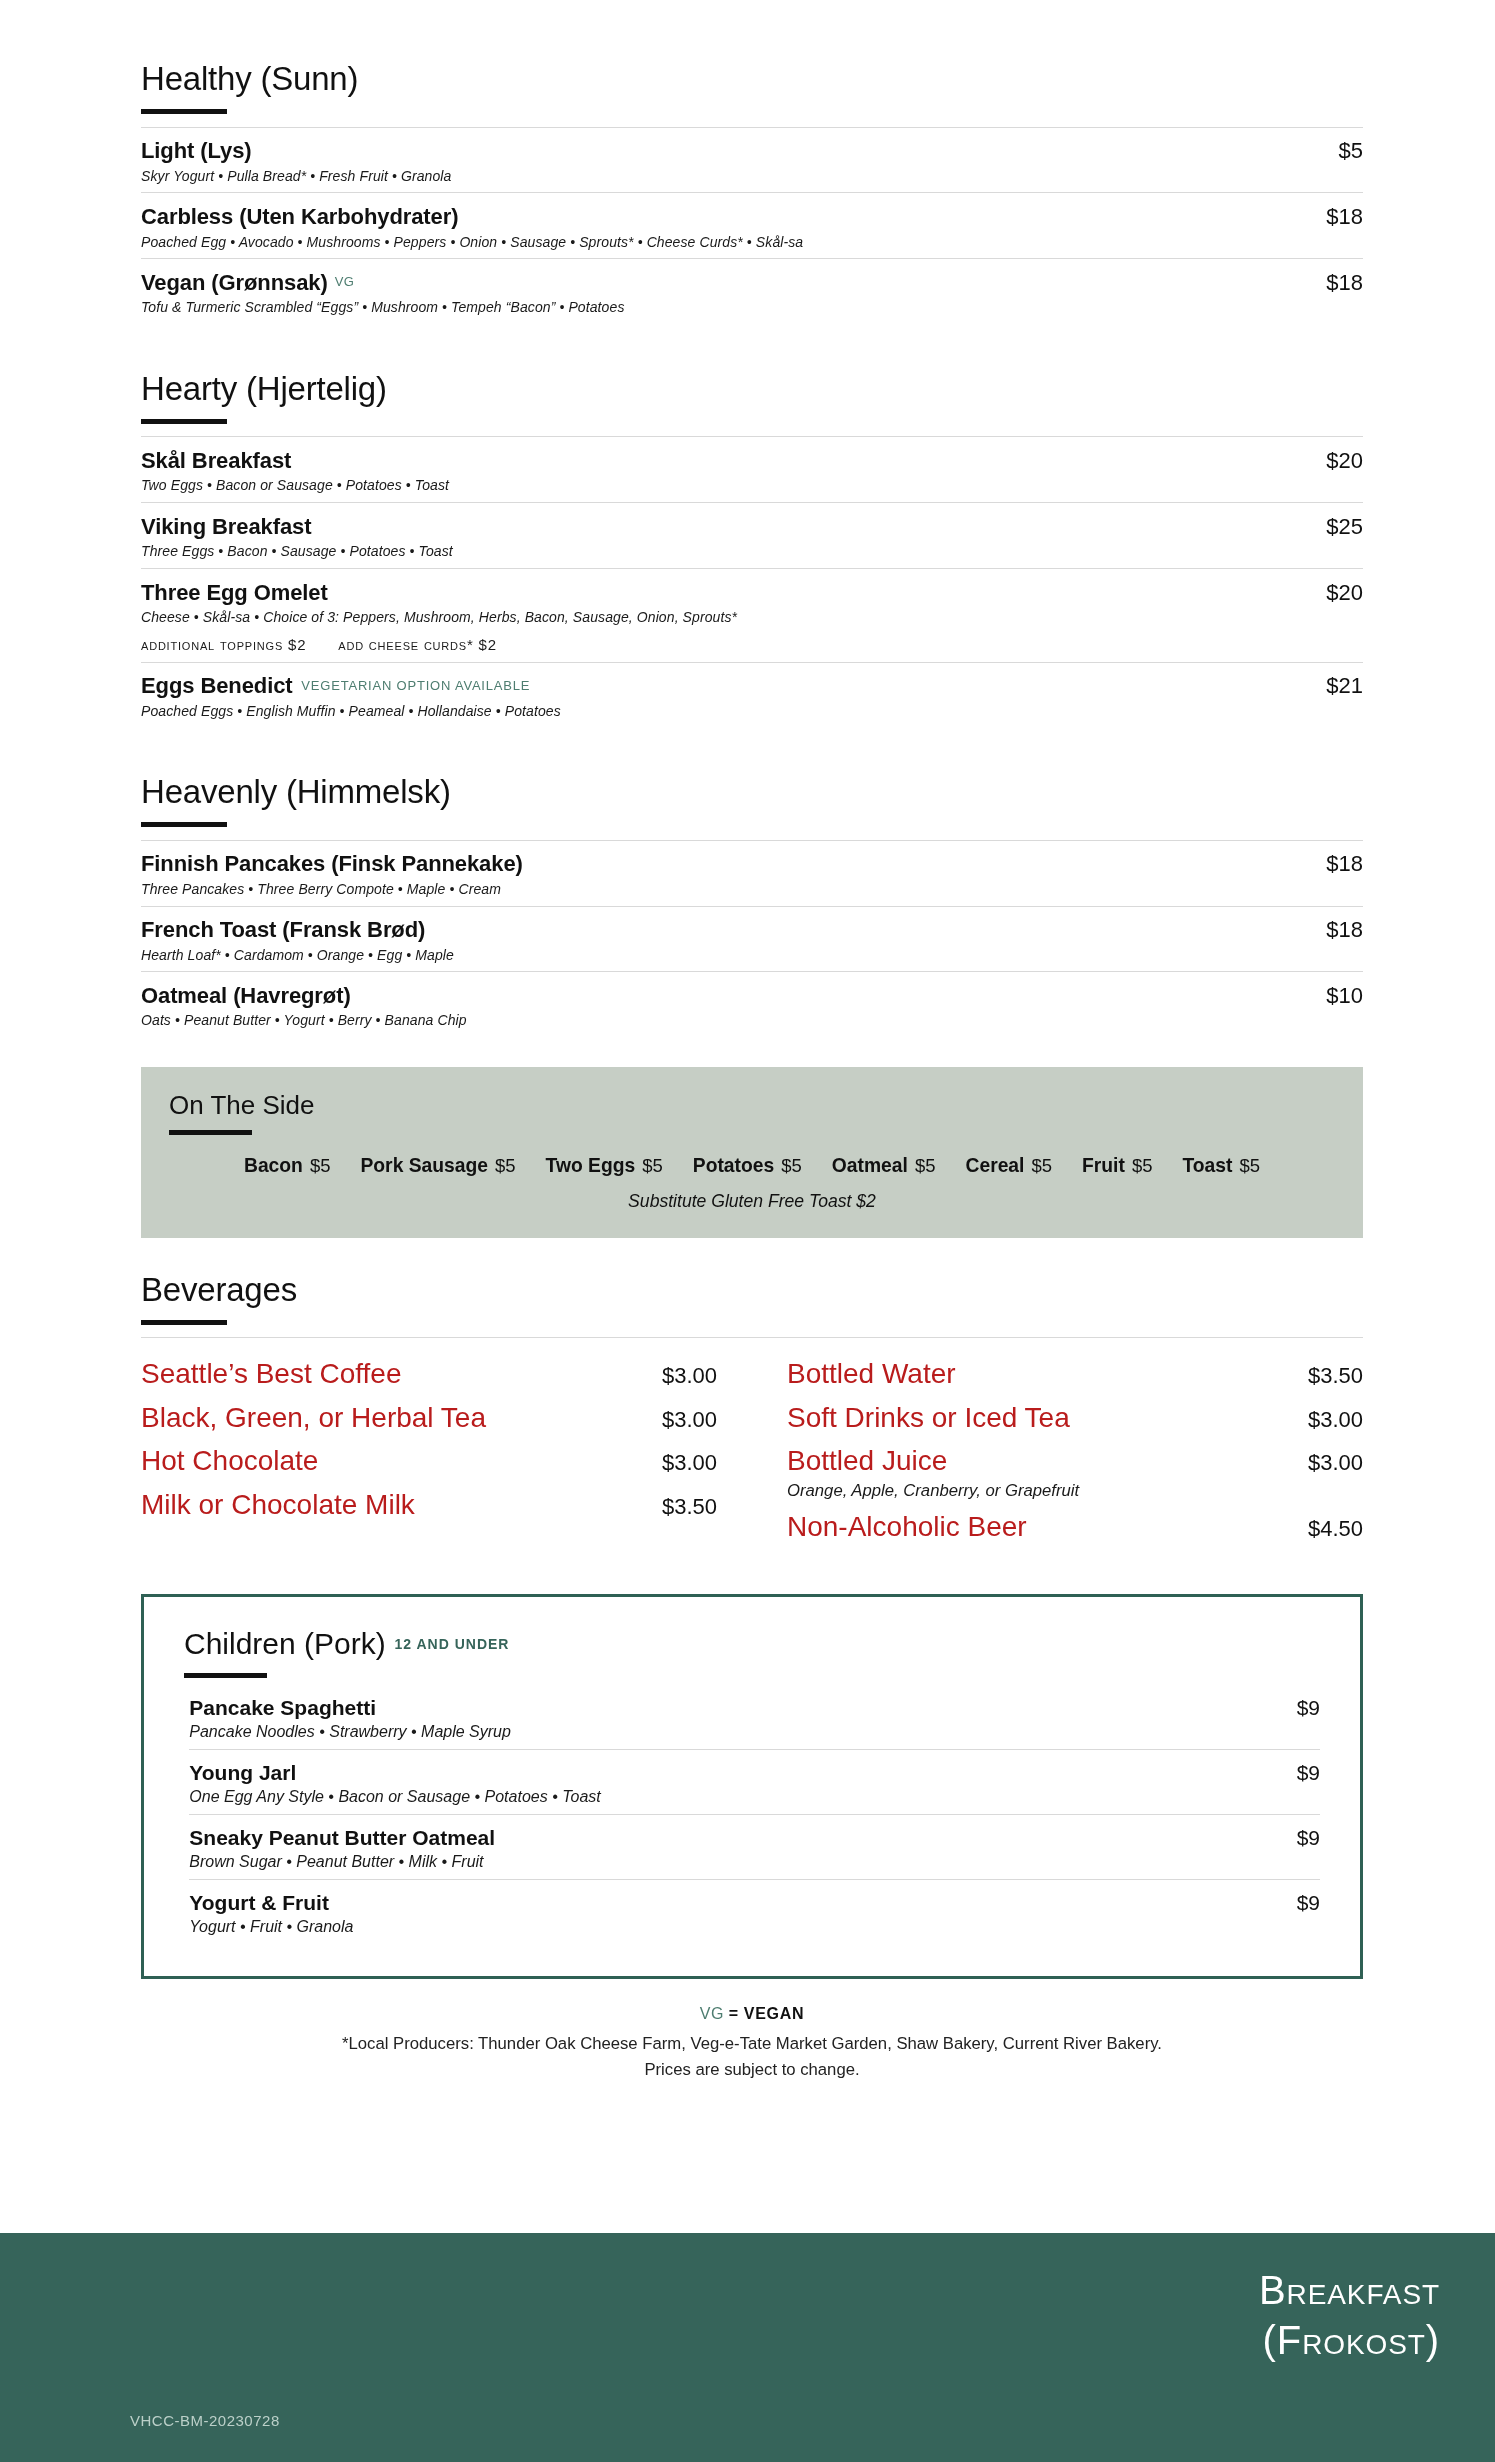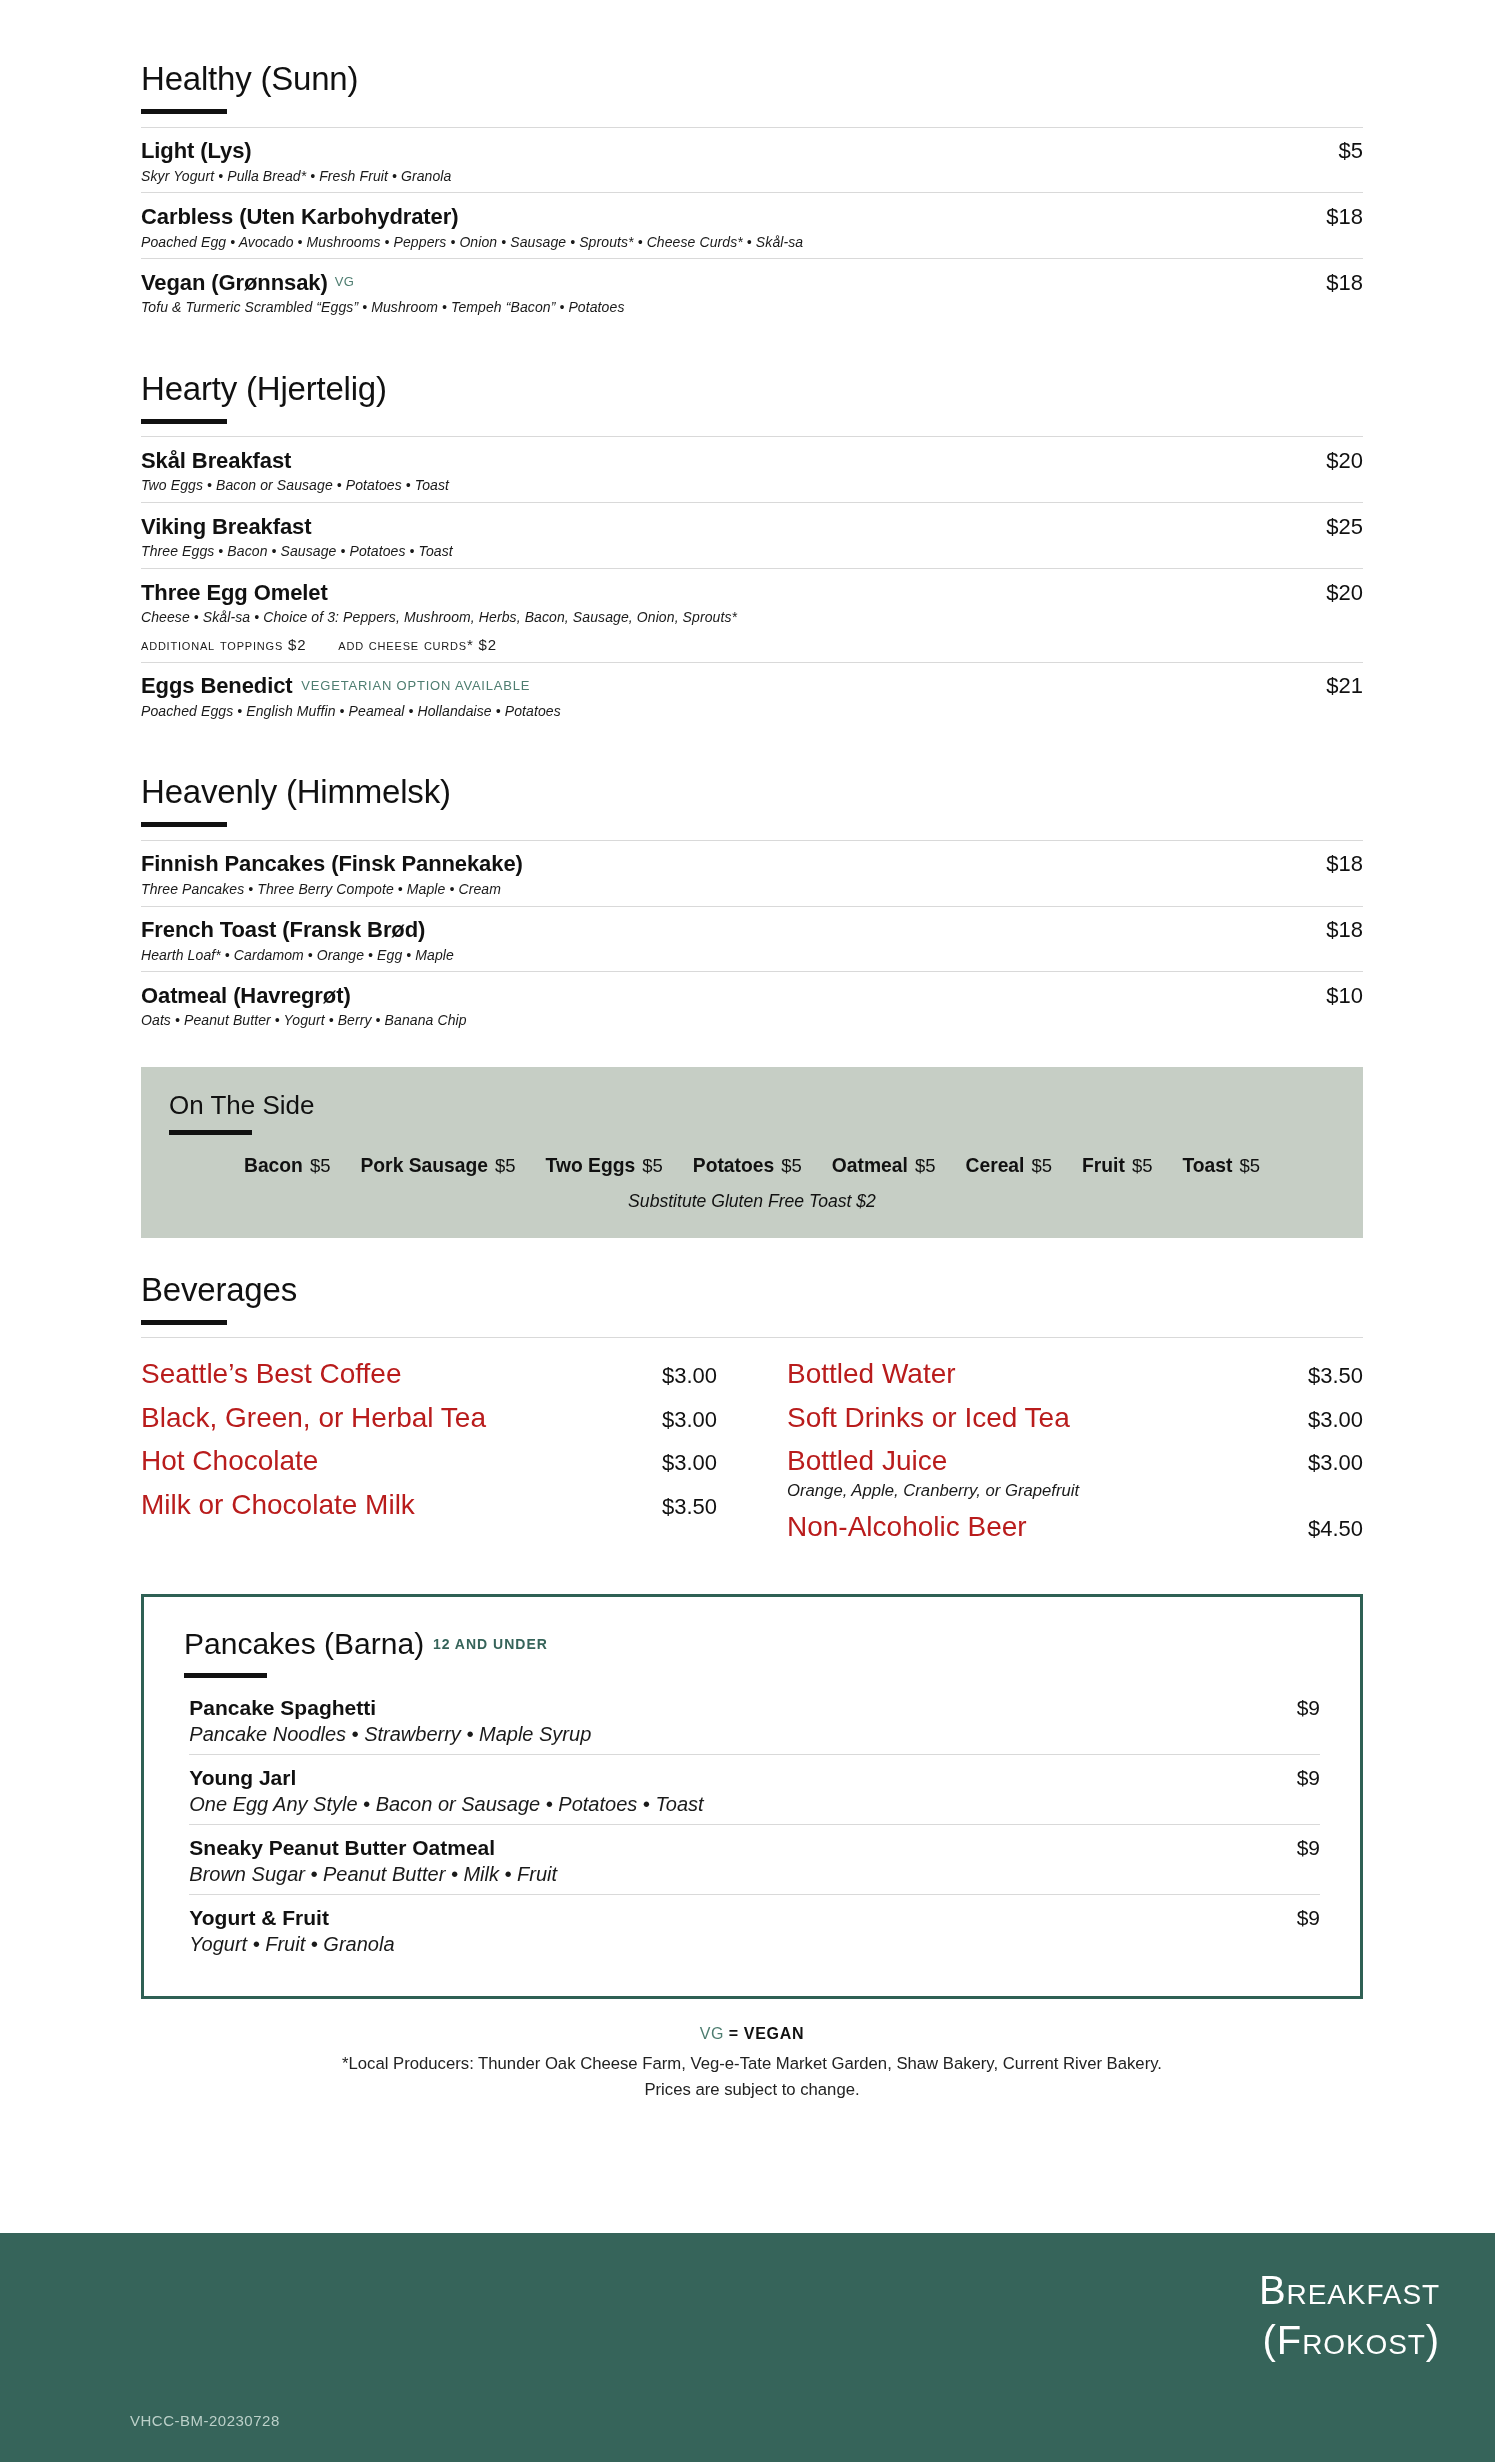--- a/index.html
+++ b/index.html
@@ -233,21 +233,21 @@
     font-size: 21px;
     font-weight: 600;
     color: #111;
   }
   .kids-price {
     font-size: 21px;
     font-weight: 400;
     color: #111;
   }
   .kids-desc {
-    font-size: 20px;
+    font-size: 16px;
     font-style: italic;
     color: #1a1a1a;
     margin-top: 2.6px;
   }
 
   
   .footnotes {
     margin-top: 26px;
     text-align: center;
   }
@@ -482,21 +482,21 @@
             <span class="bev-name">Non-Alcoholic Beer</span>
             <span class="bev-price">$4.50</span>
           </div>
         </div>
 
       </div>
     </div>
 
     <div class="kids-box">
       <div>
-        <div class="kids-title">Pancakes (Barna)</div><span class="kids-note">12 and under</span>
+        <div class="kids-title">Children (Pork)</div><span class="kids-note">12 and under</span>
         <div class="kids-rule"></div>
       </div>
       <div class="kids-items">
 
         <div class="kids-item">
           <div class="kids-row">
             <span class="kids-name">Pancake Spaghetti</span>
             <span class="kids-price">$9</span>
           </div>
           <div class="kids-desc">Pancake Noodles • Strawberry • Maple Syrup</div>

